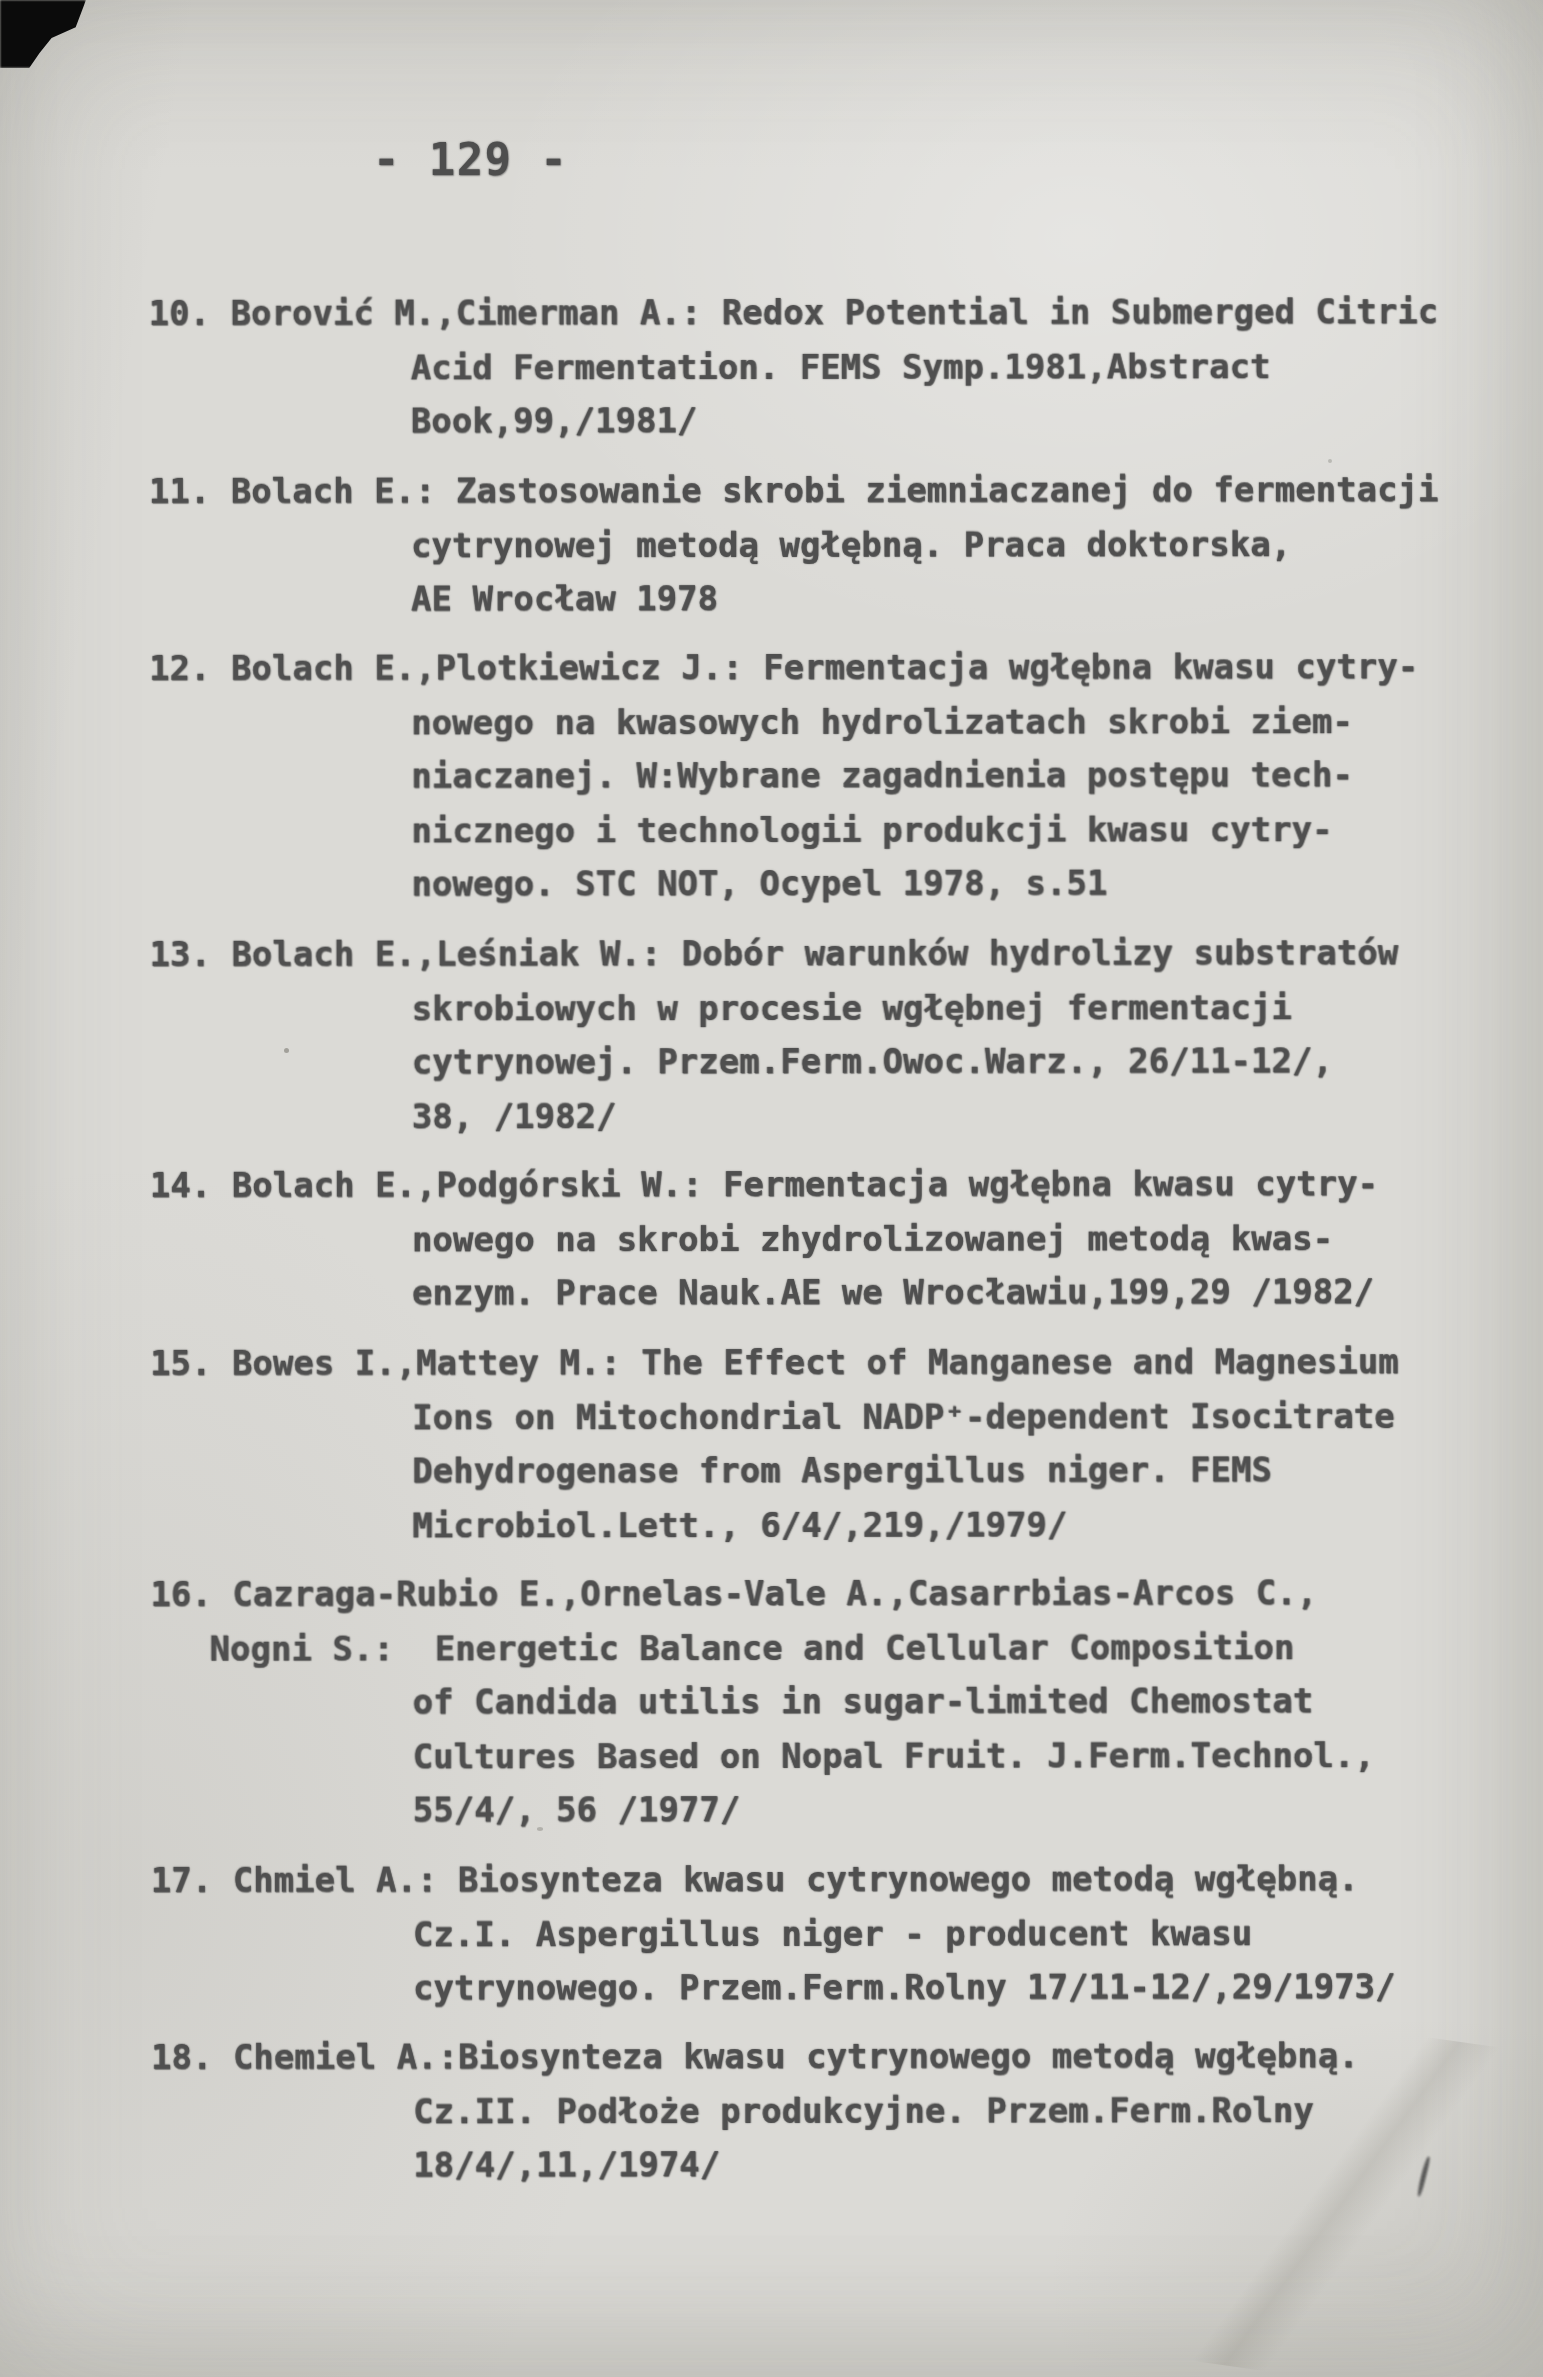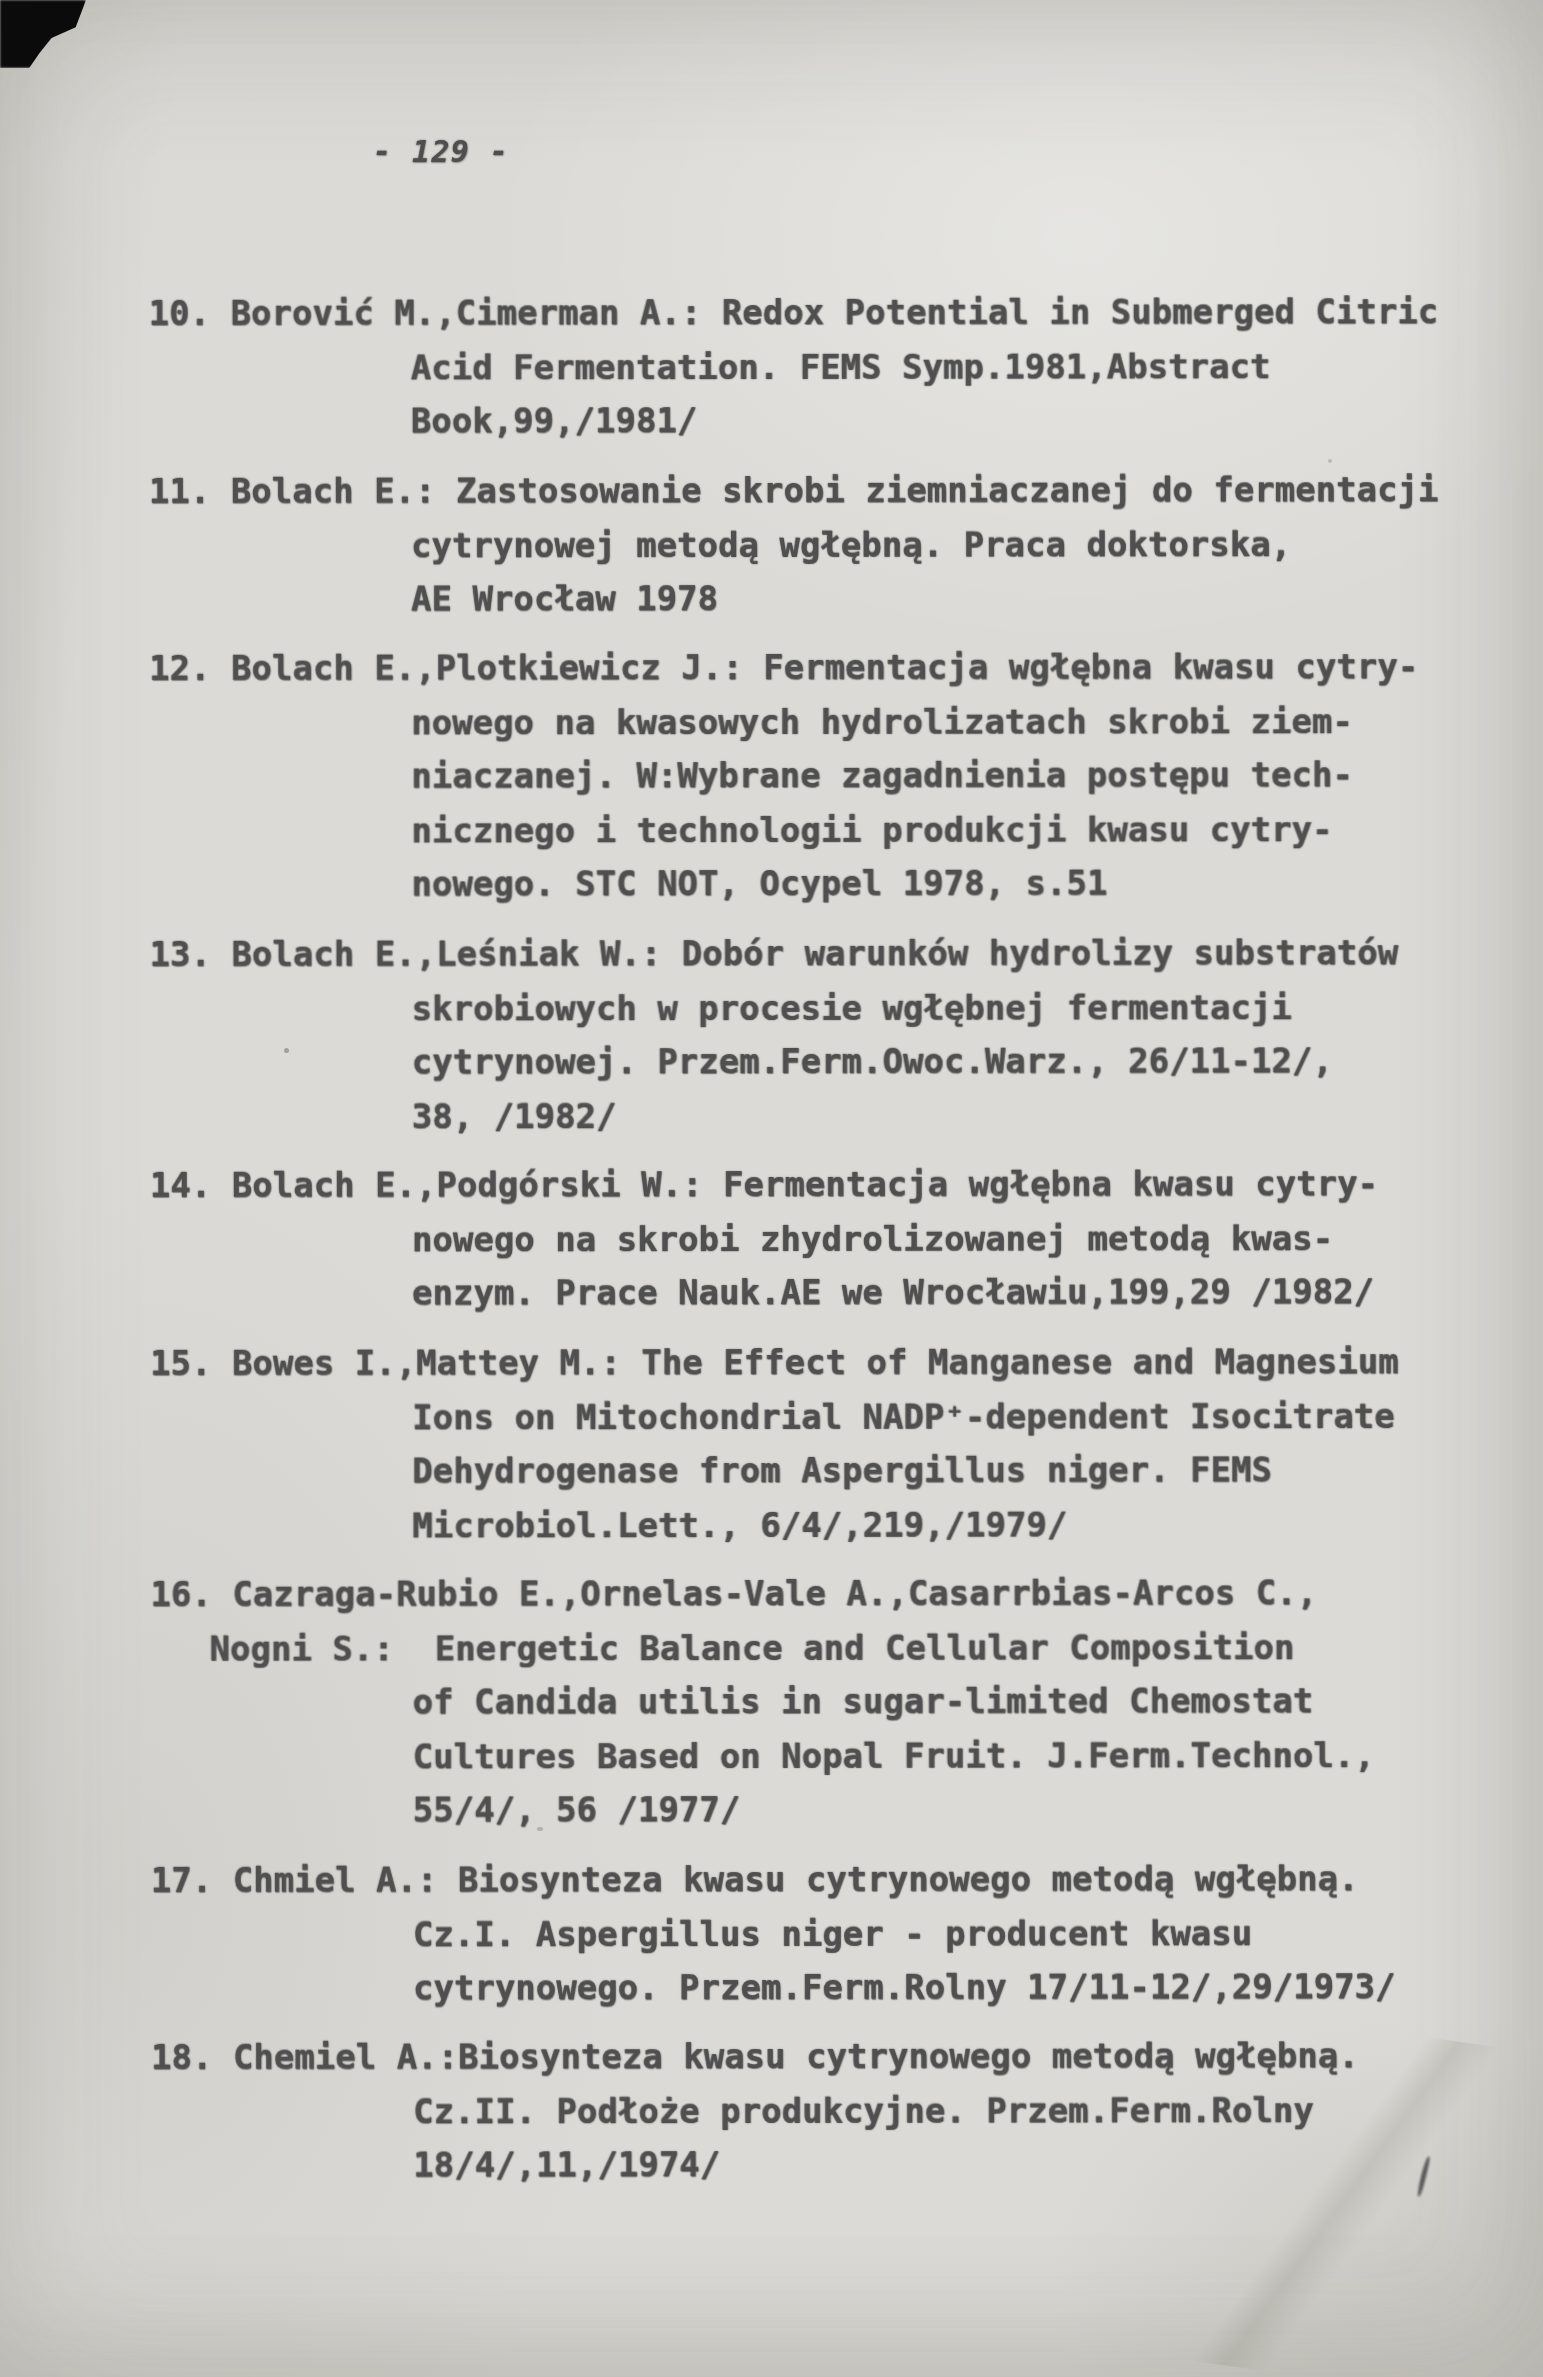--- a/index.html
+++ b/index.html
@@ -22,25 +22,24 @@
   }
   
   .corner{
     position:absolute;top:0;left:0;width:86px;height:68px;
     background:#0b0b0b;
     clip-path:polygon(0 0,100% 0,88% 40%,60% 56%,46% 78%,34% 100%,0 100%);
     filter:blur(0.8px);
   }
   .pageno{
     position:absolute;top:134px;left:373px;
-    font-size:30px;font-weight:bold;color:#4e4e4e;letter-spacing:1.4px;
+    font-size:44px;font-weight:bold;color:#4e4e4e;letter-spacing:1.4px;
     text-shadow:0 0 2.1px rgba(60,60,60,0.6), 0.7px 0.7px 1.4px rgba(80,80,80,0.45);
     filter:blur(0.4px);
     white-space:pre;
-    font-style:italic;
   }
   .refs{
     position:absolute;top:285px;left:0;right:0;
     font-size:34px;font-weight:bold;color:#4f4f4f;
     filter:blur(0.5px);
     transform:rotate(-0.08deg);
   }
   .entry{margin-bottom:15.5px;}
   .line{
     line-height:54px;height:54px;white-space:pre;

